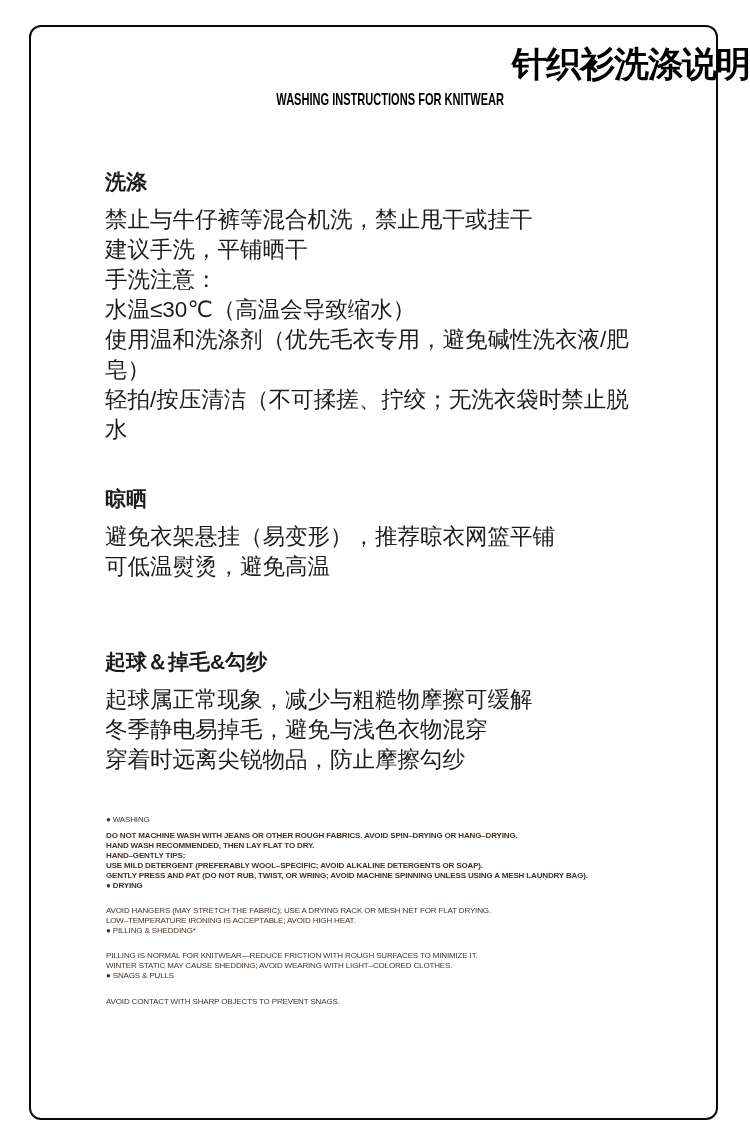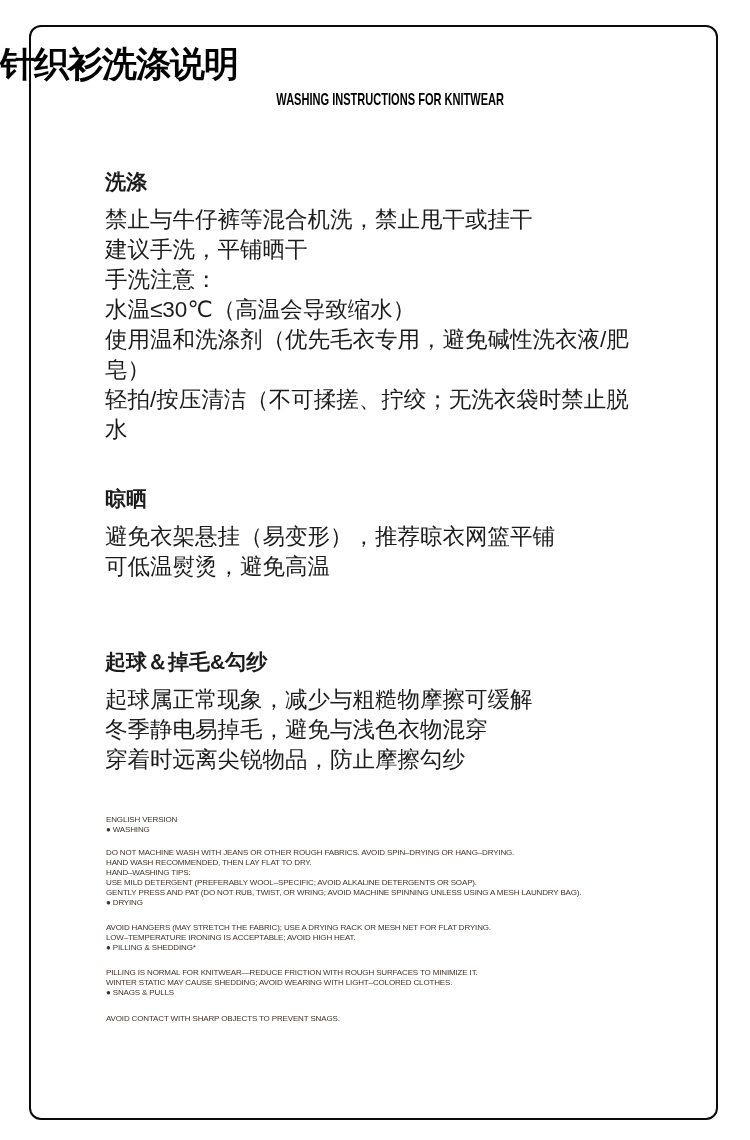--- a/index.html
+++ b/index.html
@@ -20,21 +20,21 @@
     position: absolute;
     left: 29px; top: 25px;
     width: 689px; height: 1095px;
     border: 2px solid var(--border);
     border-radius: 12px;
     background: transparent;
   }
   .page-title {
     position: absolute;
     top: 42px; left: 0; width: 750px;
-    text-align: left;
+    text-align: right;
     font-size: 35px;
     font-weight: bold;
     letter-spacing: -1px;
     line-height: 44px;
     color: #000000;
   }
   .page-subtitle-wrap {
     position: absolute;
     top: 90px; left: 0; width: 750px;
     text-align: center;
@@ -77,21 +77,21 @@
     left: 106px; top: 815px;
     width: 600px;
     color: var(--english_text);
   }
   .en-line {
     font-size: 8px;
     line-height: 10px;
     letter-spacing: -0.15px;
     white-space: nowrap;
   }
-  .en-group.g2 { margin-top: 13px; }
+  .en-group.g2 { margin-top: 6px; font-weight: bold; }
   .en-group.g3 { margin-top: 15px; }
   .en-group.g4 { margin-top: 15px; }
   .en-group.g5 { margin-top: 16px; }
 </style>
 </head>
 <body>
 
 <div class="frame"></div>
 
 <h1 class="page-title">针织衫洗涤说明</h1>
@@ -117,27 +117,26 @@
 
 <section class="sec" id="sec-pilling">
   <h2>起球＆掉毛&amp;勾纱</h2>
   <div class="zh-line">起球属正常现象，减少与粗糙物摩擦可缓解</div>
   <div class="zh-line">冬季静电易掉毛，避免与浅色衣物混穿</div>
   <div class="zh-line">穿着时远离尖锐物品，防止摩擦勾纱</div>
 </section>
 
 <div class="en-block">
   <div class="en-group g1">
-    <div class="en-line">ENGLISH VERSION</div>
     <div class="en-line">● WASHING</div>
   </div>
   <div class="en-group g2">
     <div class="en-line">DO NOT MACHINE WASH WITH JEANS OR OTHER ROUGH FABRICS. AVOID SPIN–DRYING OR HANG–DRYING.</div>
     <div class="en-line">HAND WASH RECOMMENDED, THEN LAY FLAT TO DRY.</div>
-    <div class="en-line">HAND–WASHING TIPS:</div>
+    <div class="en-line">HAND–GENTLY TIPS:</div>
     <div class="en-line">USE MILD DETERGENT (PREFERABLY WOOL–SPECIFIC; AVOID ALKALINE DETERGENTS OR SOAP).</div>
     <div class="en-line">GENTLY PRESS AND PAT (DO NOT RUB, TWIST, OR WRING; AVOID MACHINE SPINNING UNLESS USING A MESH LAUNDRY BAG).</div>
     <div class="en-line">● DRYING</div>
   </div>
   <div class="en-group g3">
     <div class="en-line">AVOID HANGERS (MAY STRETCH THE FABRIC); USE A DRYING RACK OR MESH NET FOR FLAT DRYING.</div>
     <div class="en-line">LOW–TEMPERATURE IRONING IS ACCEPTABLE; AVOID HIGH HEAT.</div>
     <div class="en-line">● PILLING &amp; SHEDDING*</div>
   </div>
   <div class="en-group g4">

